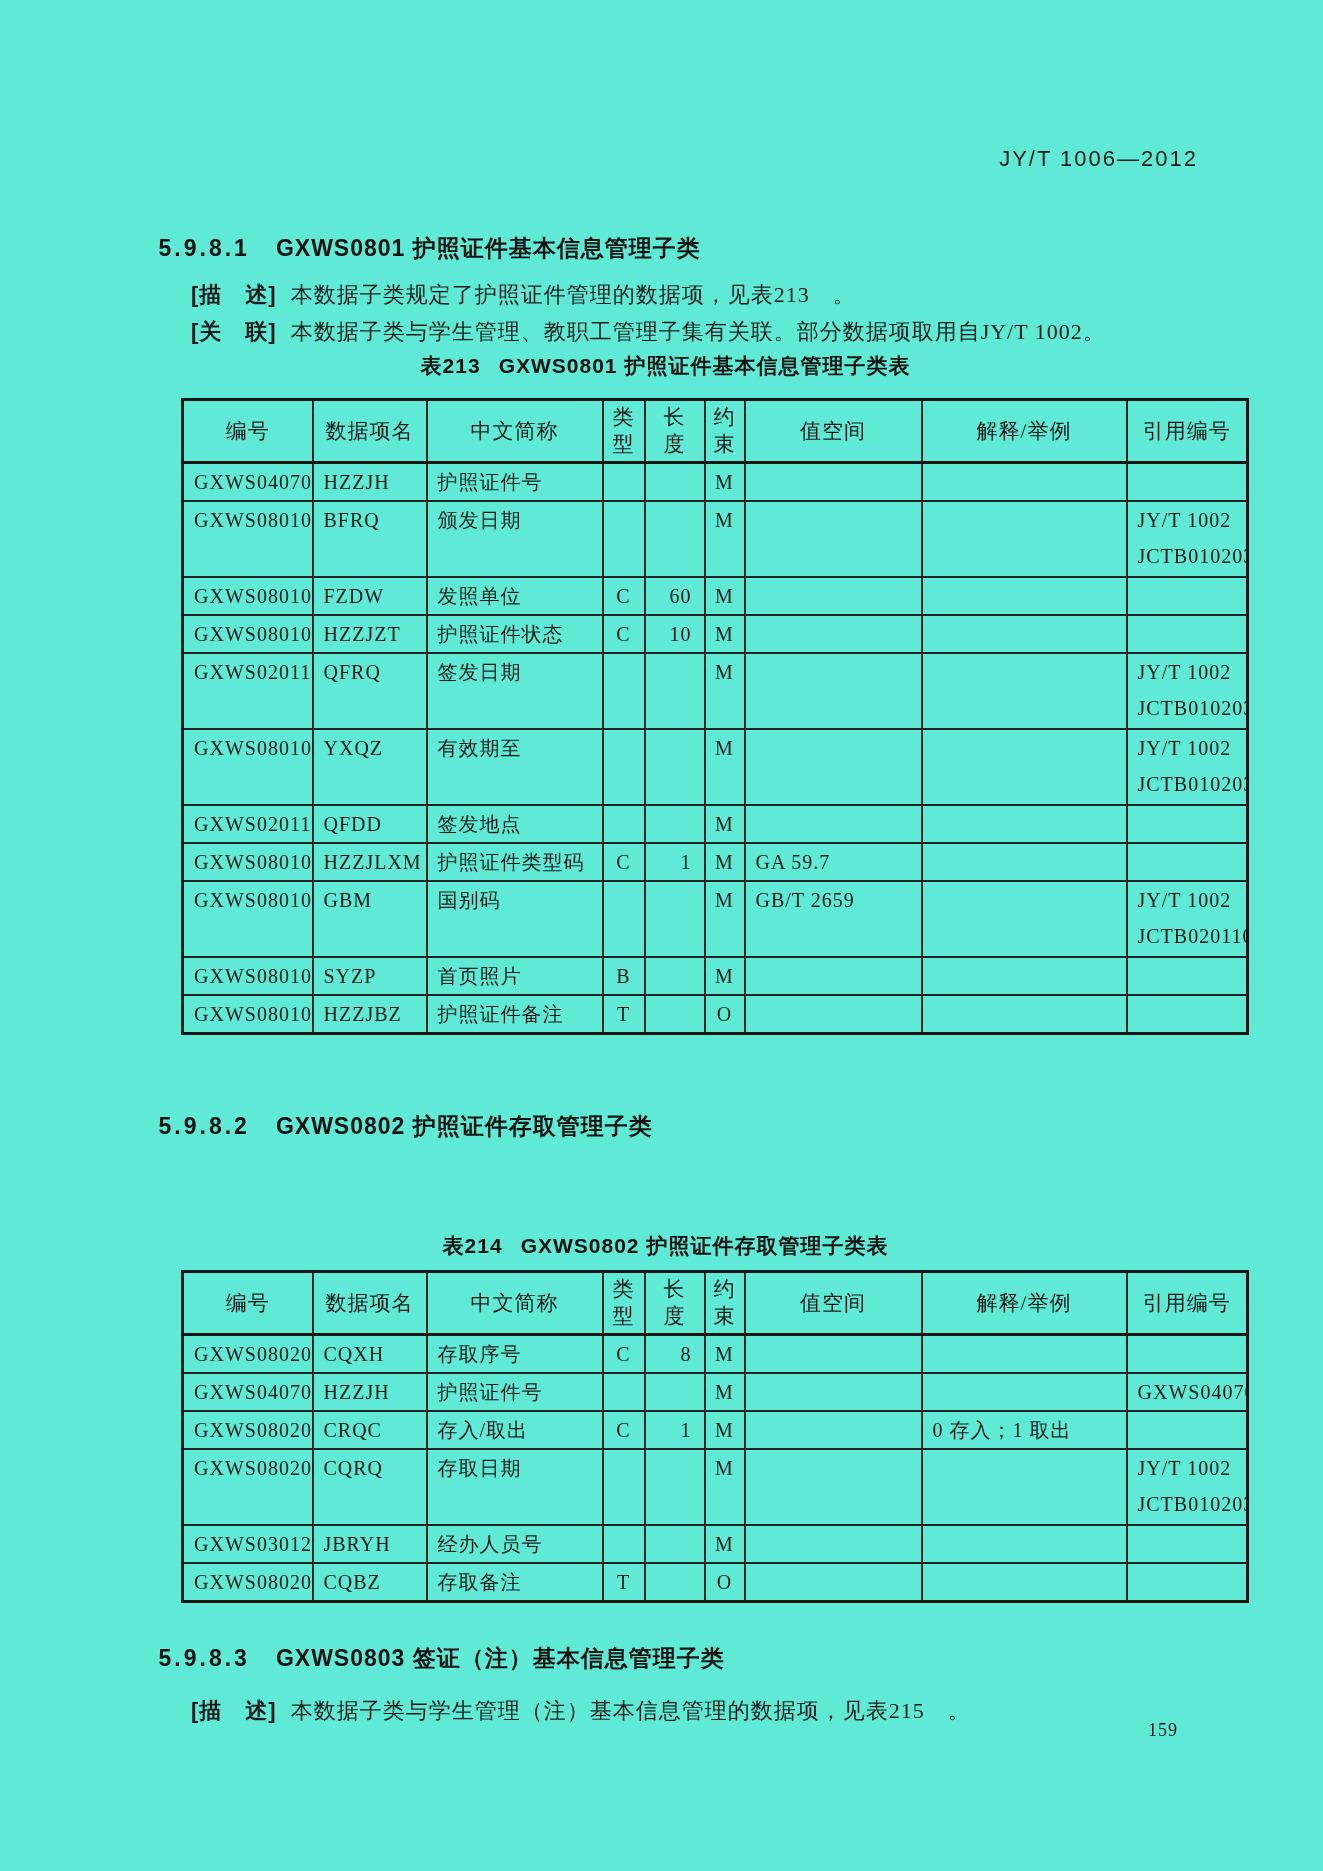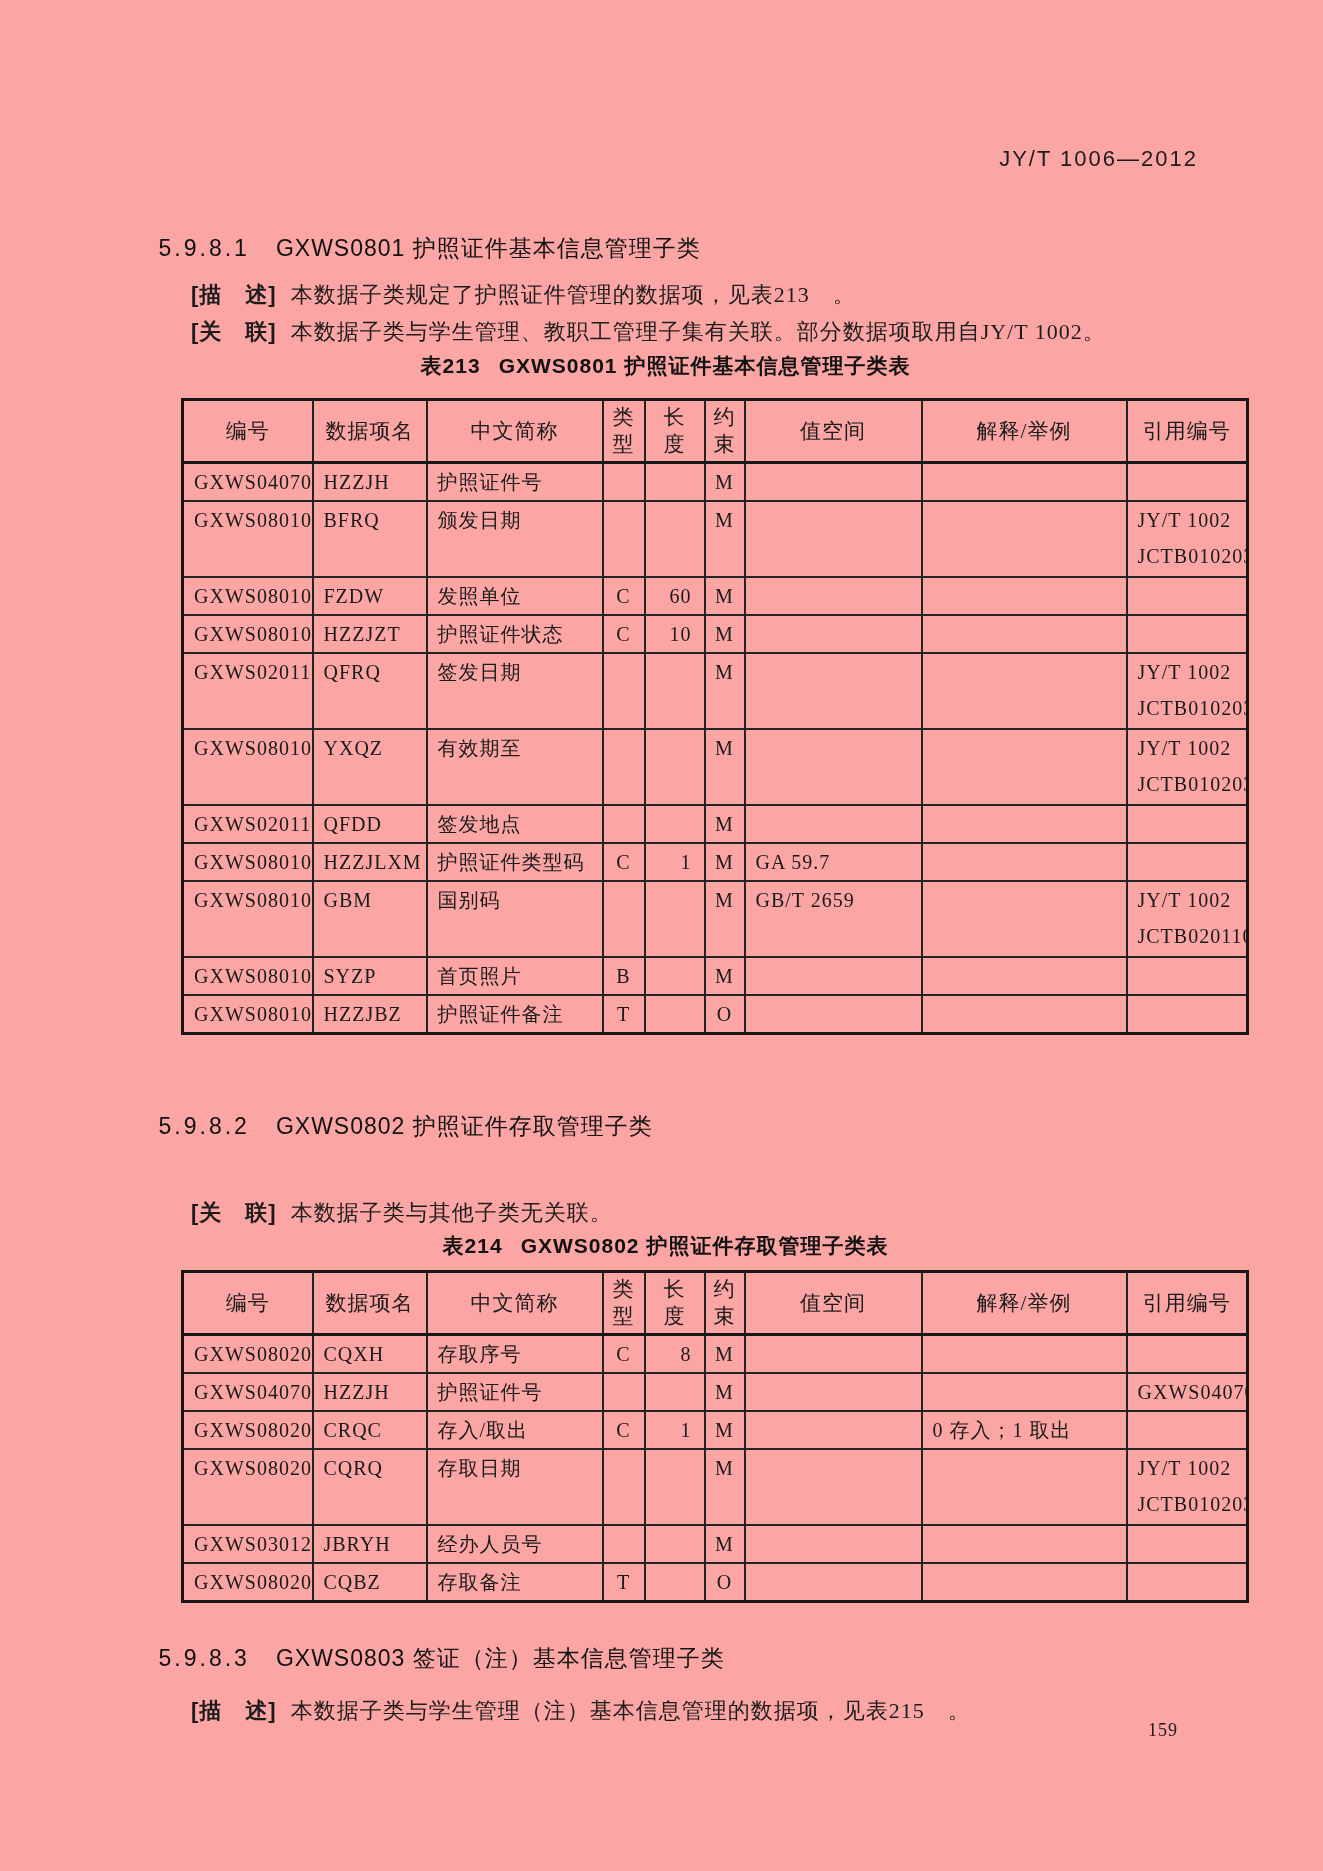--- a/index.html
+++ b/index.html
@@ -1,35 +1,35 @@
 <!DOCTYPE html>
 <html><head>
 <meta charset="utf-8">
 <style>
   * { margin:0; padding:0; box-sizing:border-box; }
   html,body { background:#888; }
   .page {
     position:relative;
     width:1323px; height:1871px;
     margin:0 auto;
-    background:#fca5a5;
+    background:#5eead4;
     color:#1a1a1a;
     font-family:"Liberation Serif","DejaVu Serif",serif;
     overflow:hidden;
   }
   .abs { position:absolute; left:133px; width:1065px; }
 
   .std-number {
     text-align:right;
     font-family:"Liberation Sans","DejaVu Sans",sans-serif;
     font-size:22px; letter-spacing:2px; color:#1c1c1c;
   }
   .section-heading {
     font-family:"Liberation Sans","DejaVu Sans",sans-serif;
-    font-weight:normal; font-size:23px; color:#111;
+    font-weight:bold; font-size:23px; color:#111;
     white-space:pre-wrap;
   }
   .section-heading .sec-num { letter-spacing:3px; }
   .section-heading .sec-title { margin-left:26px; letter-spacing:1px; }
 
   .para {
     padding-left:32px;
     font-size:22px; letter-spacing:1px; color:#1c1c1c;
     white-space:pre-wrap;
   }
@@ -466,23 +466,20 @@
             </td>
           </tr>
         </tbody>
       </table>
   </div>
 
   <div class="abs section-heading" style="top:1084px;">
     <span class="sec-num">5.9.8.2</span><span class="sec-title">GXWS0802 护照证件存取管理子类</span>
   </div>
 
-  <div class="abs para" style="top:1172px;">
-    <span class="para-label">[关　联]</span><span class="para-text">本数据子类与其他子类无关联。</span>
-  </div>
 
   <div class="abs table-caption" style="top:1232px;">
     <span class="cap-label">表214</span><span class="cap-title">GXWS0802 护照证件存取管理子类表</span>
   </div>
 
   <div class="abs" style="top:1270px;">
     <table class="data-table" id="table-1">
         <colgroup>
           <col style="width: 130px;">
           <col style="width: 114px;">

